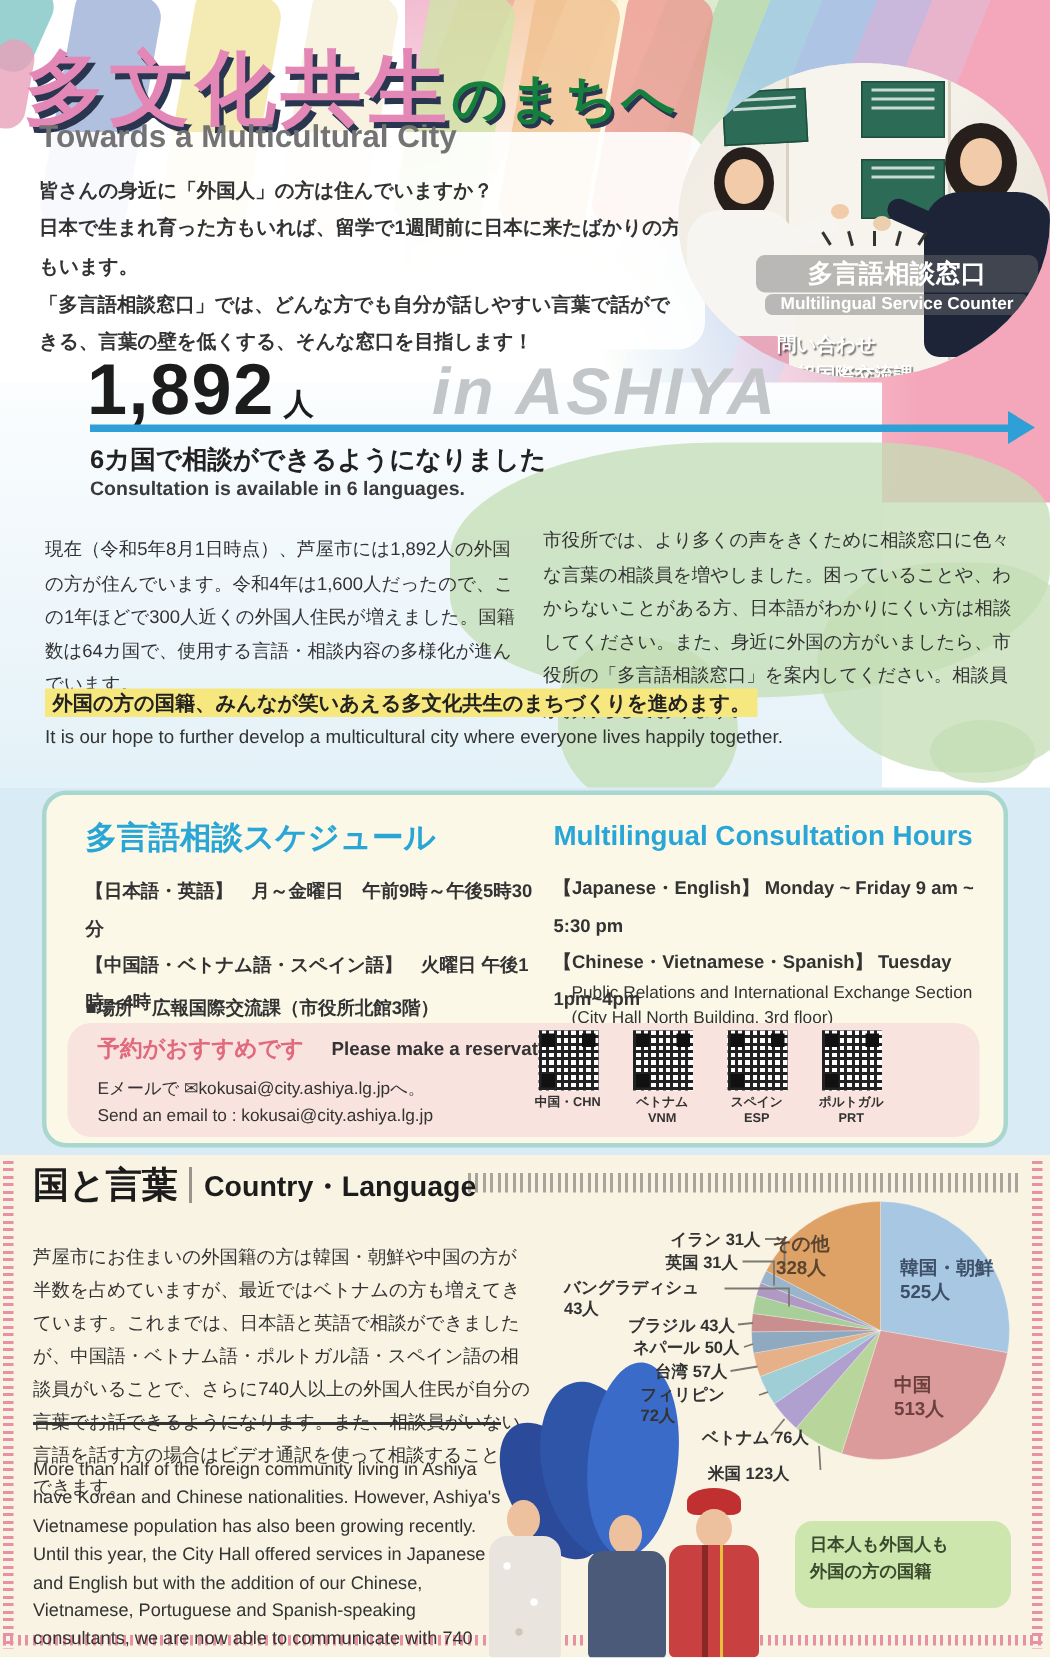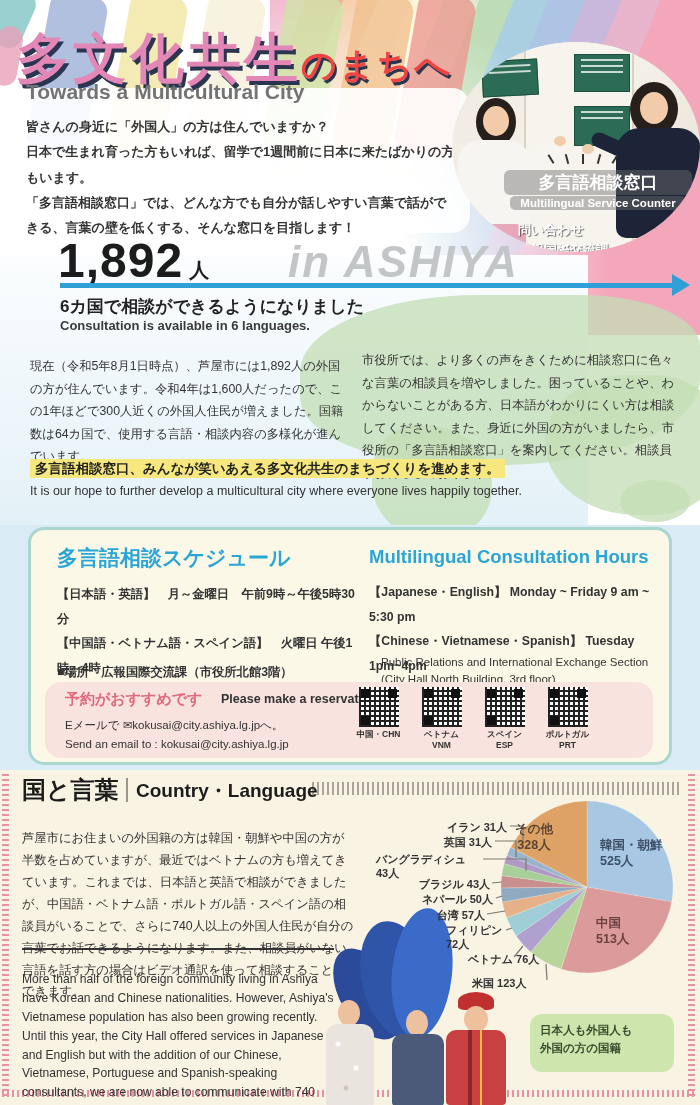--- a/index.html
+++ b/index.html
@@ -21,21 +21,21 @@
   .s2{left:-6px;top:26px;width:26px;height:60px;background:#e8a0b8;}
   .s3{left:38px;background:#9fb0d8;}
   .s4{left:118px;background:#f0e6a0;}
   .s5{left:196px;background:#f6f0d8;}
   .s6{left:274px;background:#cfe3a8;}
   .s7{left:344px;background:#f0c090;}
   .s8{left:406px;background:#eb9890;}
   .header-wash{position:absolute;left:0;top:88px;width:470px;height:145px;background:rgba(255,255,255,.9);border-radius:18px;}
   .title{position:absolute;left:16px;top:2px;white-space:nowrap;}
   .title .t-main{font-size:54px;font-weight:800;color:#e387b7;letter-spacing:3px;text-shadow:3px 4px 0 #2a3550;}
-  .title .t-suf{font-size:35px;font-weight:800;color:#ef4444;letter-spacing:2px;text-shadow:2px 3px 0 #2a3550;}
+  .title .t-suf{font-size:35px;font-weight:800;color:#15803d;letter-spacing:2px;text-shadow:2px 3px 0 #2a3550;}
   .subtitle{position:absolute;left:26px;top:80px;font-size:21px;font-weight:700;color:#737373;}
   .intro{position:absolute;left:26px;top:114px;width:430px;font-size:13px;font-weight:600;line-height:1.95;color:#333;}
 
   
   .photo-circle{position:absolute;left:452px;top:42px;width:248px;height:210px;border-radius:50%;
     background:linear-gradient(135deg,#efeae0 0%,#f4f1e9 45%,#e6dfd2 100%);overflow:hidden;}
   .door{position:absolute;left:72px;top:0;width:106px;height:210px;background:#f7f4ed;border-left:2px solid #d9d2c2;border-right:2px solid #d9d2c2;}
   .sign{position:absolute;background:#2c6b55;border:1px solid #1e4f3e;}
   .sign i{display:block;height:2px;background:rgba(255,255,255,.75);margin:4px 6px 0 6px;}
   .sg1{left:30px;top:18px;width:54px;height:34px;transform:rotate(-3deg);}
@@ -151,21 +151,21 @@
   .pie-label-in{position:absolute;font-weight:700;font-size:12.5px;line-height:1.25;}
   .pl-other{left:166px;top:42px;width:76px;text-align:center;color:#5b4530;}
   .pl-korea{left:270px;top:58px;width:96px;color:#3d5068;}
   .pl-china{left:266px;top:136px;width:84px;color:#6d4040;}
   .lbl-iran{left:67px;top:40px;width:110px;}
   .lbl-uk{left:52px;top:55px;width:110px;}
   .lbl-bang{left:46px;top:72px;width:104px;}
   .lbl-brazil{left:50px;top:97px;width:110px;}
   .lbl-nepal{left:53px;top:112px;width:110px;}
   .lbl-taiwan{left:45px;top:128px;width:110px;}
-  .lbl-phil{left:116px;top:143px;width:60px;}
+  .lbl-phil{left:97px;top:143px;width:60px;}
   .lbl-viet{left:138px;top:172px;width:110px;}
   .lbl-usa{left:142px;top:196px;width:110px;}
 </style>
 </head>
 <body>
 
 <div class="page">
 
   <header class="sec-header">
     <div class="rainbow"></div>
@@ -248,21 +248,21 @@
     </div>
     <div class="in-ashiya">in ASHIYA</div>
     <div class="arrow-line"></div>
     <div class="arrow-head"></div>
     <div class="headline-jp">6カ国で相談ができるようになりました</div>
     <div class="headline-en">Consultation is available in 6 languages.</div>
 
     <p class="col-left">現在（令和5年8月1日時点）、芦屋市には1,892人の外国の方が住んでいます。令和4年は1,600人だったので、この1年ほどで300人近くの外国人住民が増えました。国籍数は64カ国で、使用する言語・相談内容の多様化が進んでいます。</p>
     <p class="col-right">市役所では、より多くの声をきくために相談窓口に色々な言葉の相談員を増やしました。困っていることや、わからないことがある方、日本語がわかりにくい方は相談してください。また、身近に外国の方がいましたら、市役所の「多言語相談窓口」を案内してください。相談員がお待ちしております。</p>
 
-    <div class="highlight-jp"><span>多言語相談窓口、みんなが笑いあえる多文化共生のまちづくりを進めます。</span></div>
+    <div class="highlight-jp"><span>外国の方の国籍、みんなが笑いあえる多文化共生のまちづくりを進めます。</span></div>
     <div class="highlight-en">It is our hope to further develop a multicultural city where everyone lives happily together.</div>
   </section>
 
   <section class="sec-schedule">
     <div class="sched-box">
       <div class="sched-title-jp">多言語相談スケジュール</div>
       <div class="sched-rows-jp">
         <div>【日本語・英語】　月～金曜日　午前9時～午後5時30分</div>
         <div>【中国語・ベトナム語・スペイン語】　火曜日 午後1時～4時</div>
         <div>【ポルトガル語】　火曜日　午後1時～3時30分</div>

